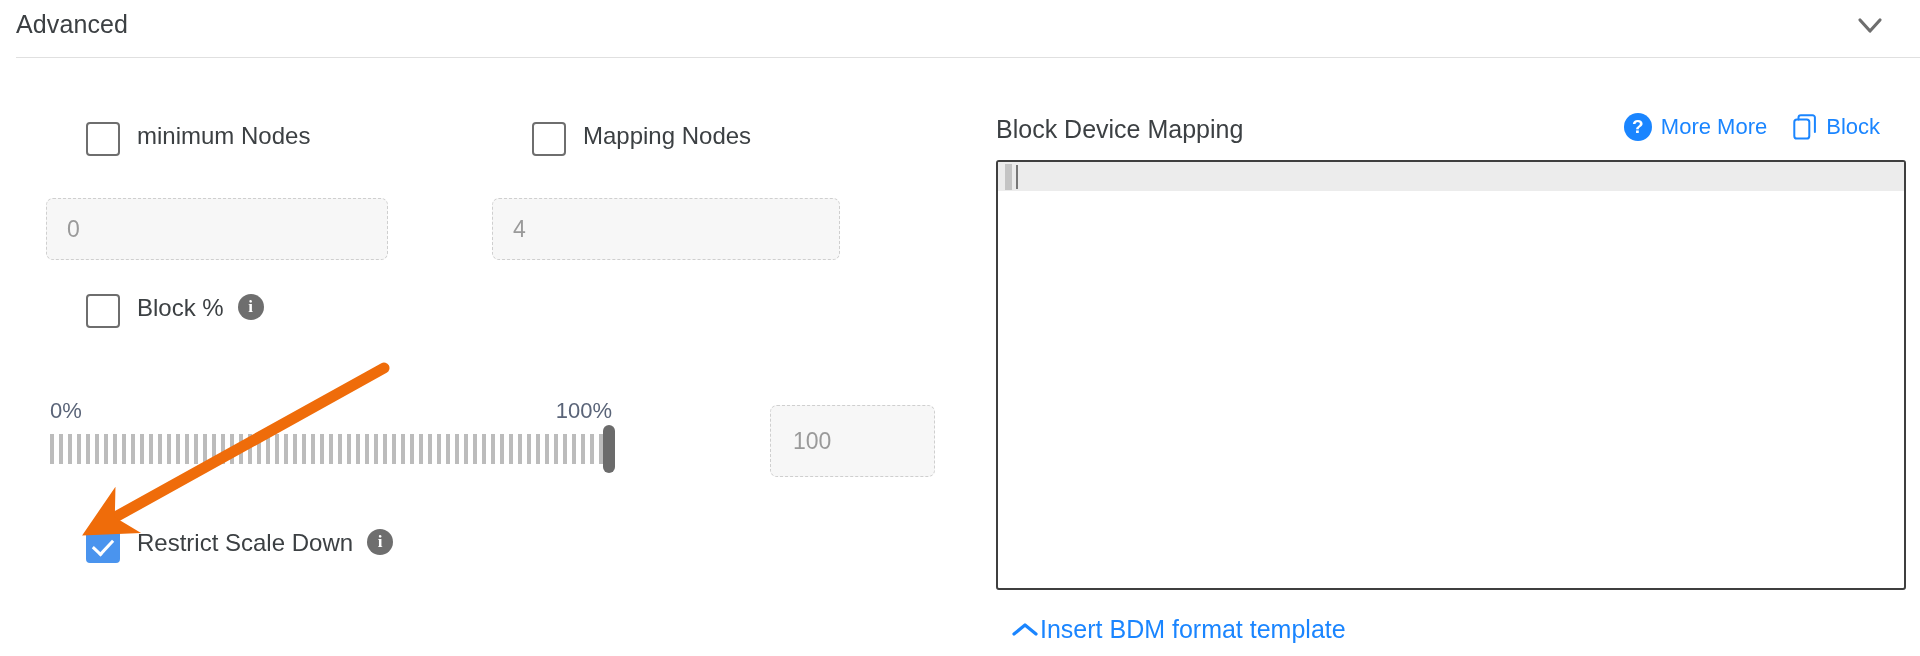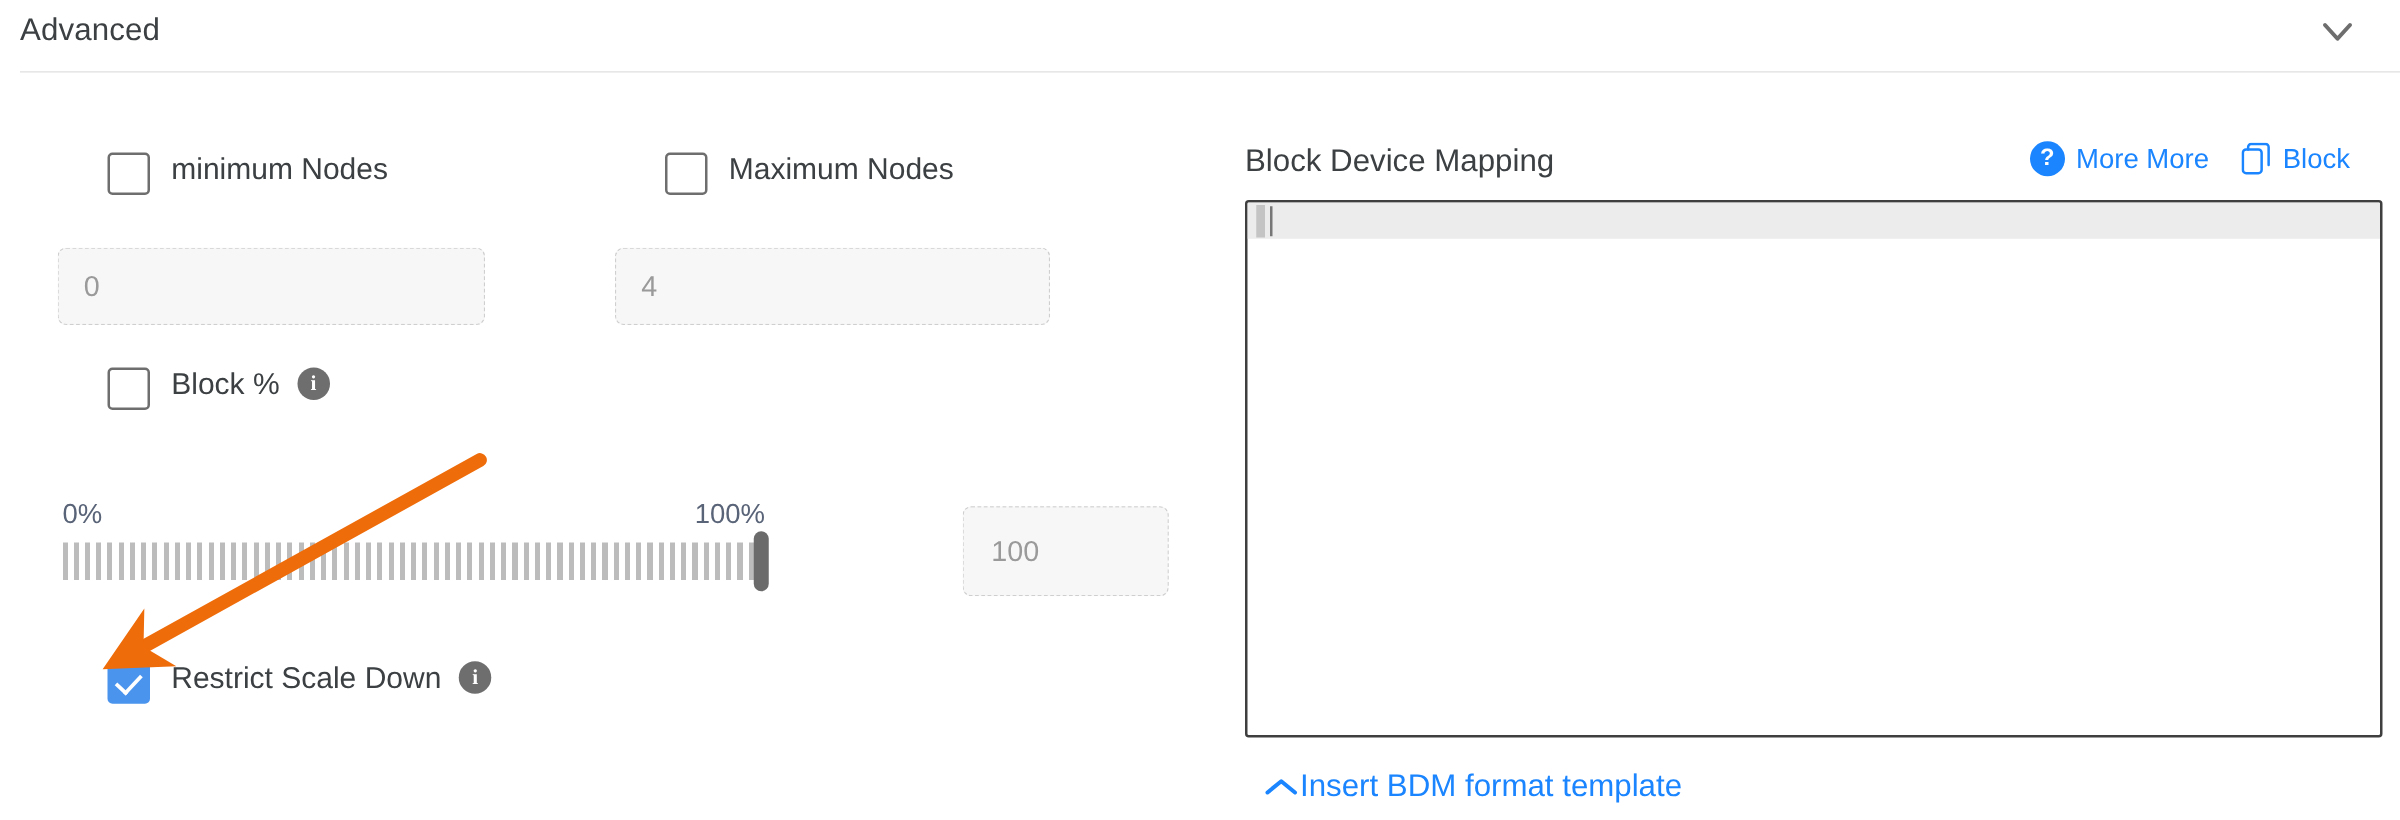--- a/index.html
+++ b/index.html
@@ -300,21 +300,21 @@
 <div class="cb-row" style="left:46px; top:122px;">
   <div class="checkbox"></div>
   <div class="cb-label">minimum Nodes</div>
 </div>
 <div class="dashed-input" style="left:46px; top:198px; width:342px; height:62px;">
   <span>0</span>
 </div>
 
 <div class="cb-row" style="left:492px; top:122px;">
   <div class="checkbox"></div>
-  <div class="cb-label">Maximum Nodes</div>
+  <div class="cb-label">Mapping Nodes</div>
 </div>
 <div class="dashed-input" style="left:492px; top:198px; width:348px; height:62px;">
   <span>4</span>
 </div>
 
 <div class="cb-row" style="left:46px; top:294px;">
   <div class="checkbox"></div>
   <div class="cb-label">Block %</div>
   <div class="info-icon">i</div>
 </div>

